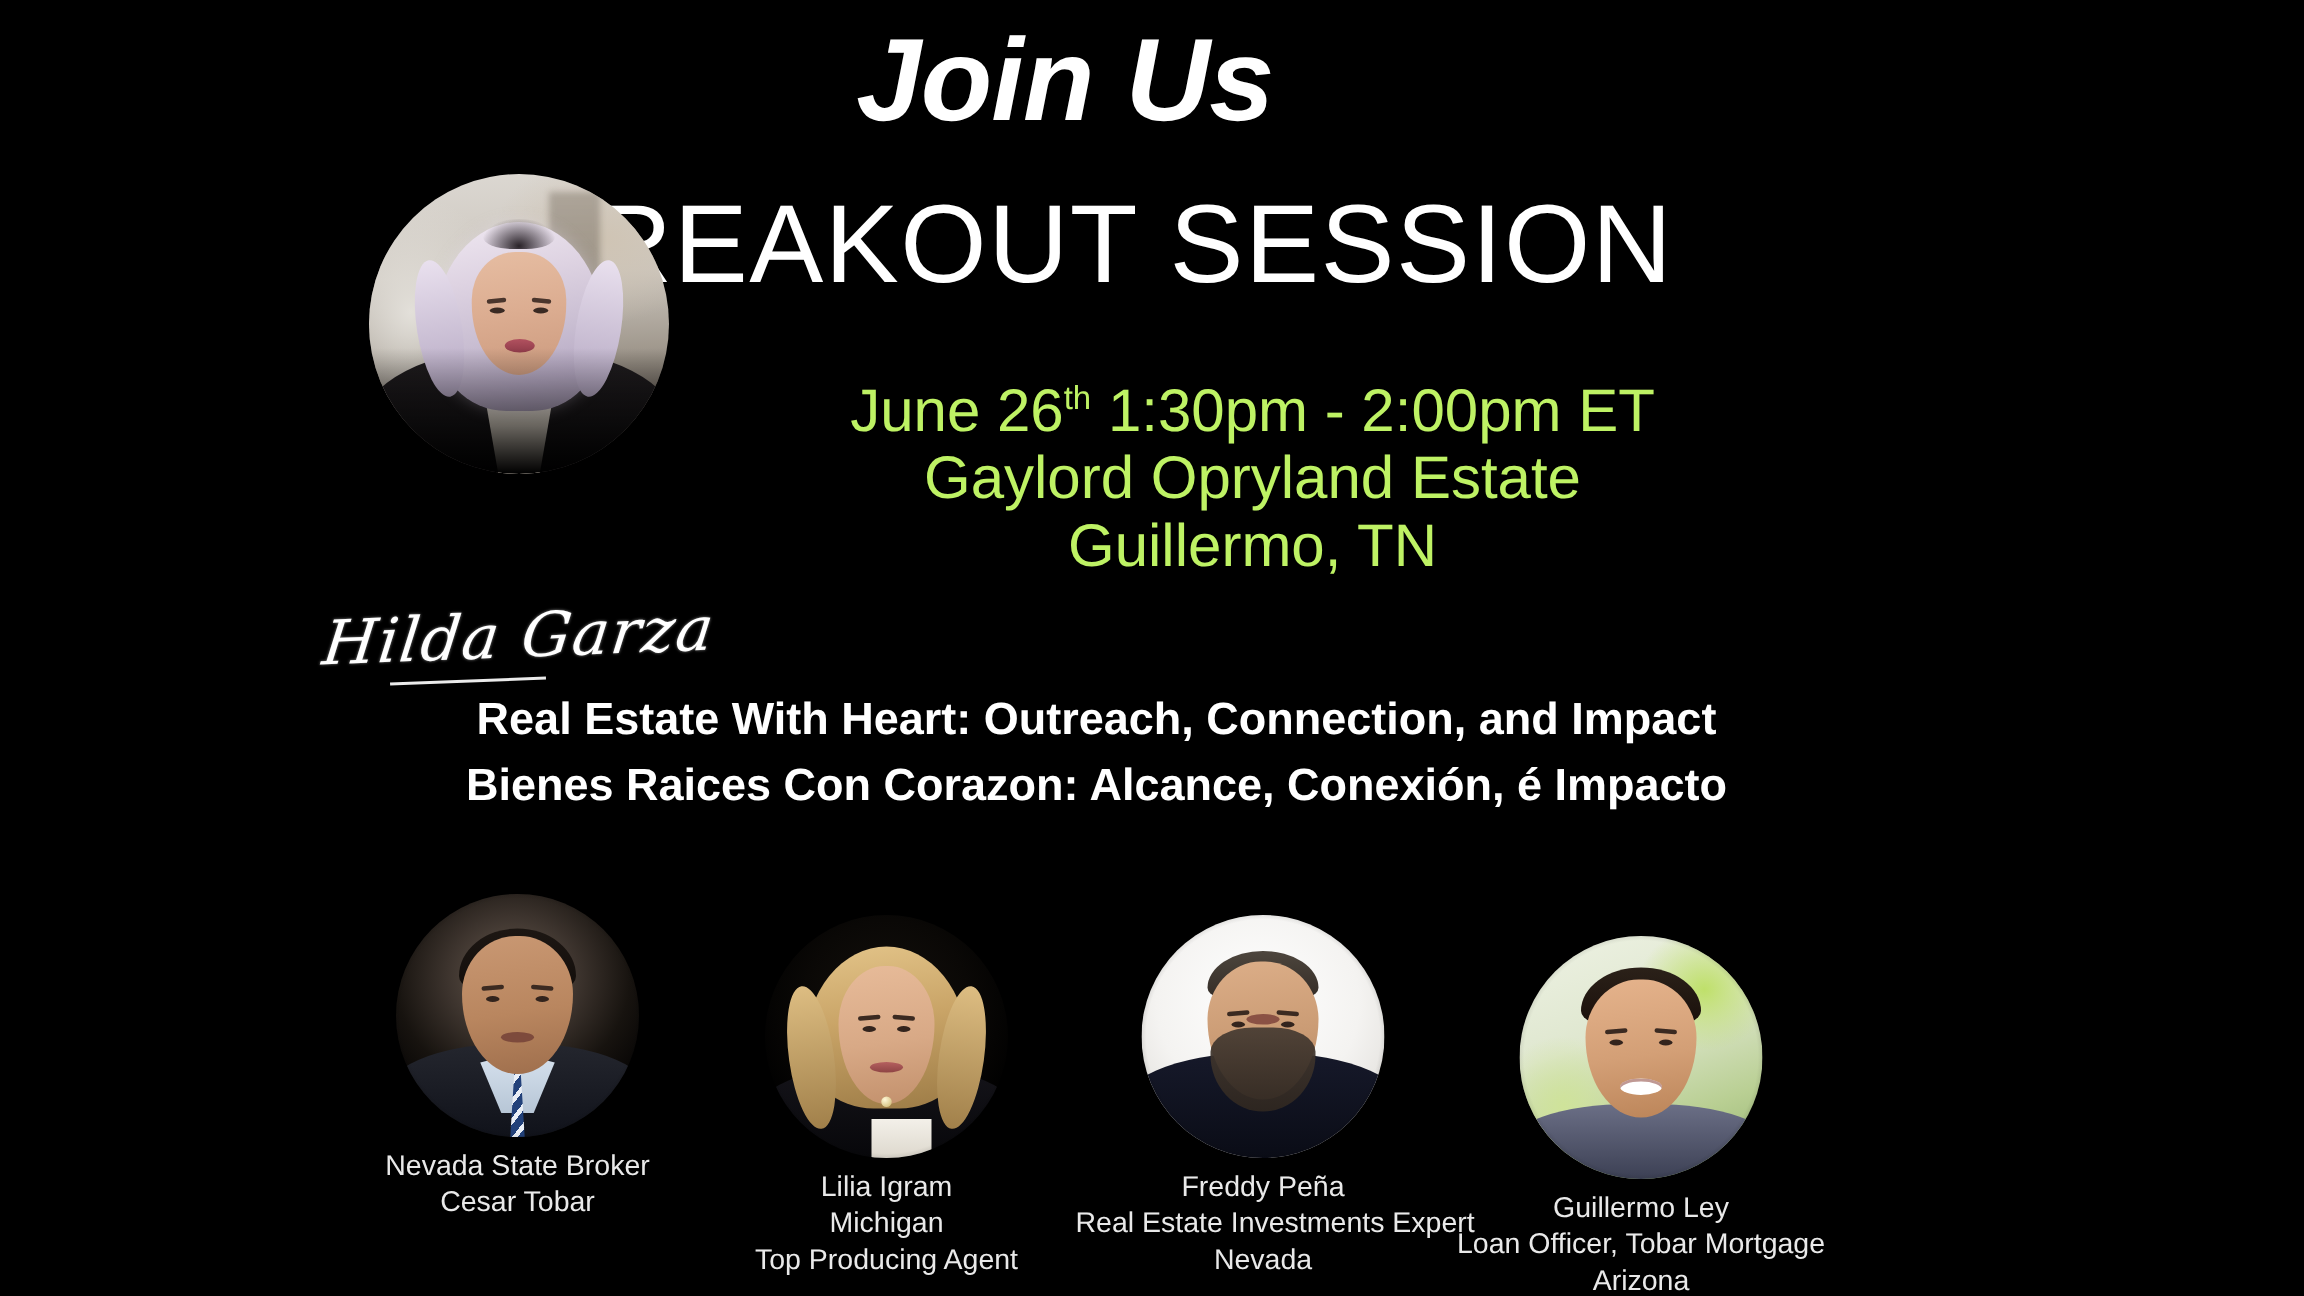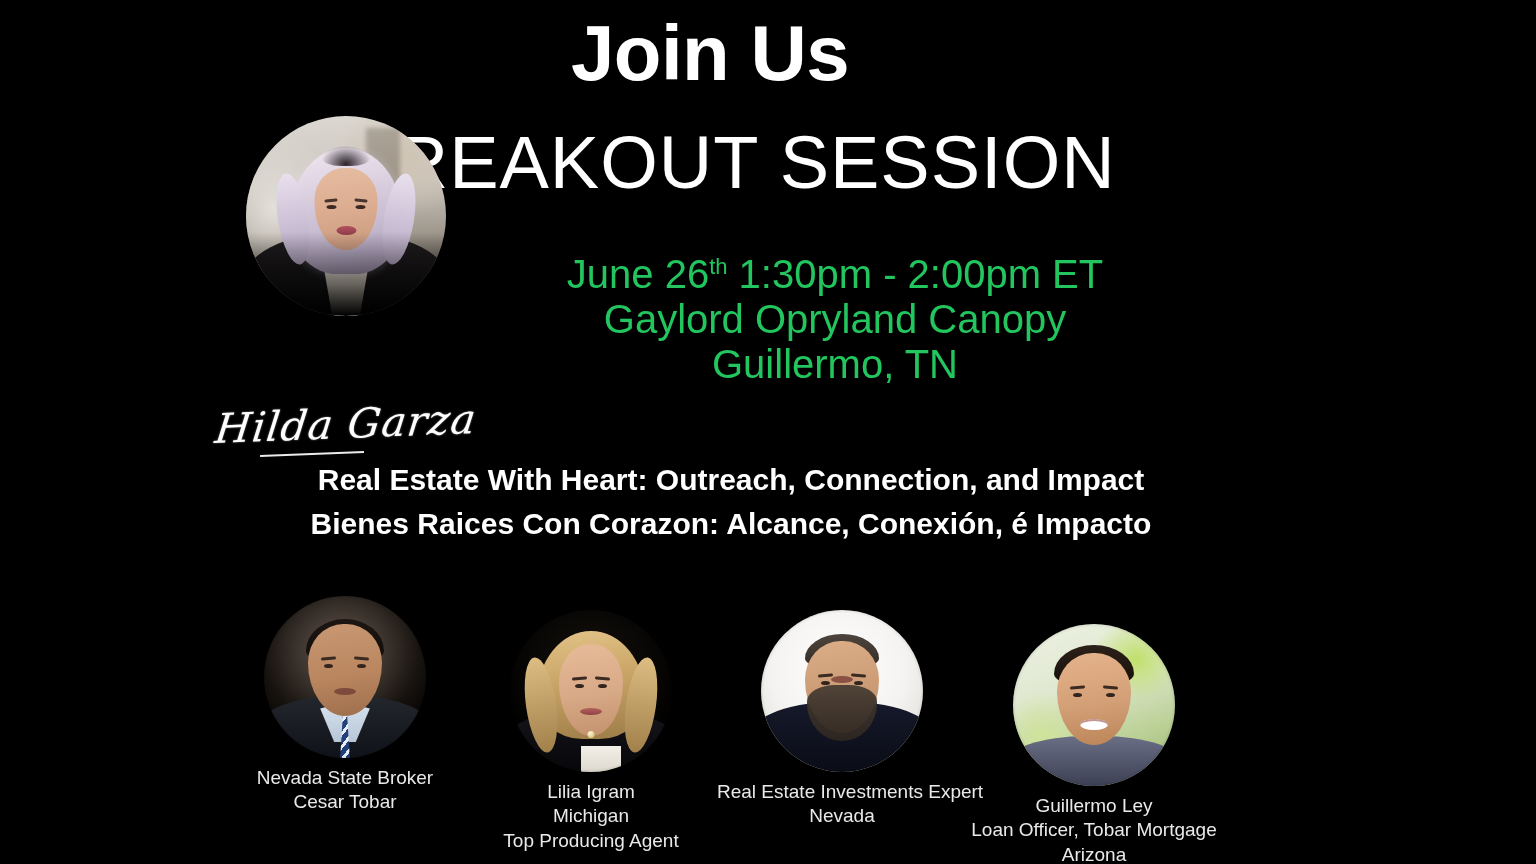--- a/index.html
+++ b/index.html
@@ -24,20 +24,21 @@
   .join-us {
     position:absolute;
     left:0; top:14px;
     width:1420px;
     text-align:center;
     font-size:78px;
     font-weight:bold;
     letter-spacing:-0.5px;
     line-height:1.0;
     color:#ffffff;
+    font-style:italic;
   }
 
   .breakout {
     position:absolute;
     left:0; top:126px;
     width:1460px;
     text-align:center;
     font-size:74px;
     font-weight:400;
     letter-spacing:1px;
@@ -48,21 +49,21 @@
 
   
   .event-details {
     position:absolute;
     left:400px; top:252px;
     width:870px;
     text-align:center;
     font-size:40px;
     font-weight:400;
     line-height:1.12;
-    color:#22c55e;
+    color:#bef264;
   }
   .event-details .dateline { white-space:nowrap; }
   .event-details sup {
     font-size:0.55em;
     vertical-align:super;
     line-height:0;
   }
 
   
   .session-title {
@@ -357,21 +358,21 @@
 <body>
 
 <div id="stage">
 
   <div class="join-us">Join Us</div>
 
   <div class="breakout">BREAKOUT SESSION</div>
 
   <div class="event-details">
     <div class="dateline"><span>June 26</span><sup>th</sup> <span>1:30pm - 2:00pm ET</span></div>
-    <div>Gaylord Opryland Canopy</div>
+    <div>Gaylord Opryland Estate</div>
     <div>Guillermo, TN</div>
   </div>
 
   <div class="moderator">
 
     <div class="portrait-wrap">
       <div class="portrait">
         <div class="mod-bg"></div>
         <div class="mod-doorframe"></div>
         <div class="mod-blazer"></div>
@@ -456,20 +457,21 @@
           <span class="p-brow l"></span>
           <span class="p-brow r"></span>
           <span class="p-eye l"></span>
           <span class="p-eye r"></span>
         </div>
         <div class="p-beard"></div>
         <div class="p-mouth"></div>
         <div class="avatar-fade"></div>
       </div>
       <div class="caption">
+        <div class="line">Freddy Peña</div>
         <div class="line">Real Estate Investments Expert</div>
         <div class="line">Nevada</div>
       </div>
     </div>
 
     <div class="panelist" style="left:969px; top:28px;">
       <div class="avatar a4">
         <div class="p-bg"></div>
         <div class="p-torso"></div>
         <div class="p-hair"></div>

